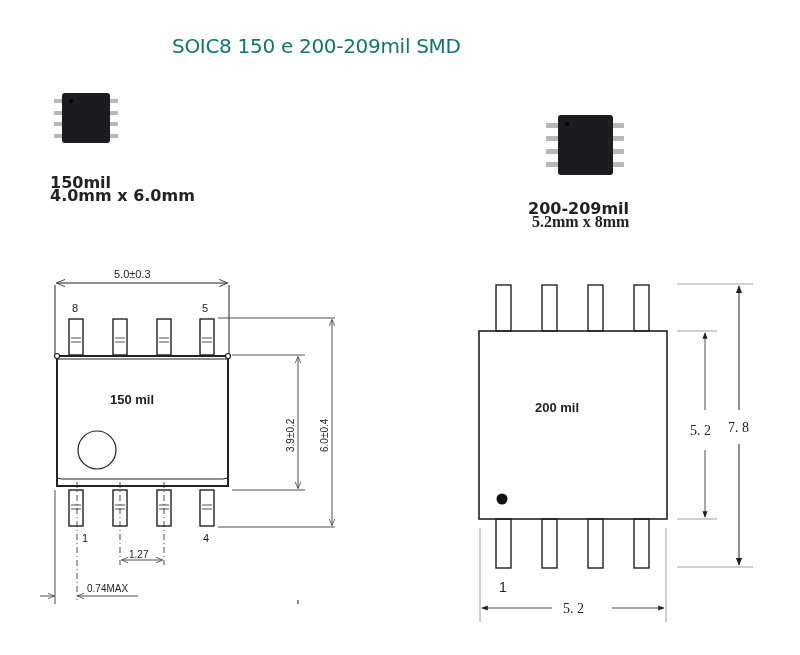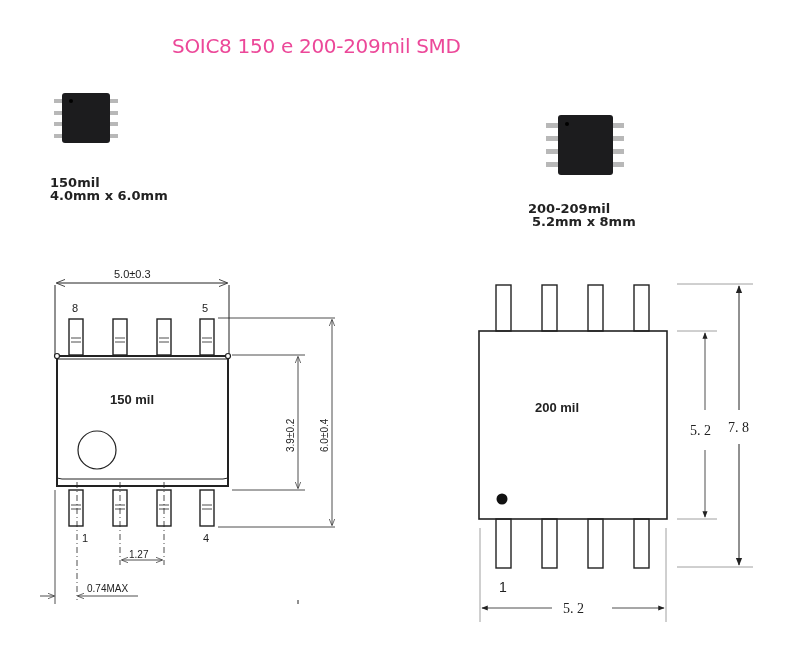--- a/index.html
+++ b/index.html
@@ -1,18 +1,18 @@
 <!DOCTYPE html>
 <html><head>
 <meta charset="utf-8">
 <style>
   html, body { margin:0; padding:0; background:#ffffff; }
   body { width:800px; height:655px; position:relative; overflow:hidden; font-family:"Liberation Sans", sans-serif; }
-  .title { position:absolute; left:172px; top:34px; font-size:20px; color:#ec4899; font-family:"DejaVu Sans", sans-serif; letter-spacing:-0.3px; }
-  .caption { position:absolute; font-size:13px; font-weight:bold; color:#222; line-height:13px; font-family:"DejaVu Sans", sans-serif; }
+  .title { position:absolute; left:172px; top:34px; font-size:20px; color:#0f766e; font-family:"DejaVu Sans", sans-serif; letter-spacing:-0.3px; }
+  .caption { position:absolute; font-size:16px; font-weight:bold; color:#222; line-height:13px; font-family:"DejaVu Sans", sans-serif; }
   svg { position:absolute; left:0; top:0; }
   .lbl { font-family:"Liberation Sans", sans-serif; fill:#222; }
   .serif { font-family:"Liberation Serif", serif; fill:#222; }
 </style>
 </head>
 <body>
 
 <div class="title">SOIC8 150 e 200-209mil SMD</div>
 
 <svg width="800" height="655">
@@ -174,14 +174,14 @@
     <text class="lbl" x="499" y="592" font-size="14">1</text>
   </g>
 </svg>
 
 <div class="caption" style="left:50px; top:176px;">
   <div>150mil</div>
   <div>4.0mm x 6.0mm</div>
 </div>
 <div class="caption" style="left:528px; top:202px;">
   <div>200-209mil</div>
-  <div style="padding-left:4px;">5.2mm x 8mm</div>
+  <div style="padding-left:4px;font-family:Liberation Serif, serif;">5.2mm x 8mm</div>
 </div>
 
 </body></html>

